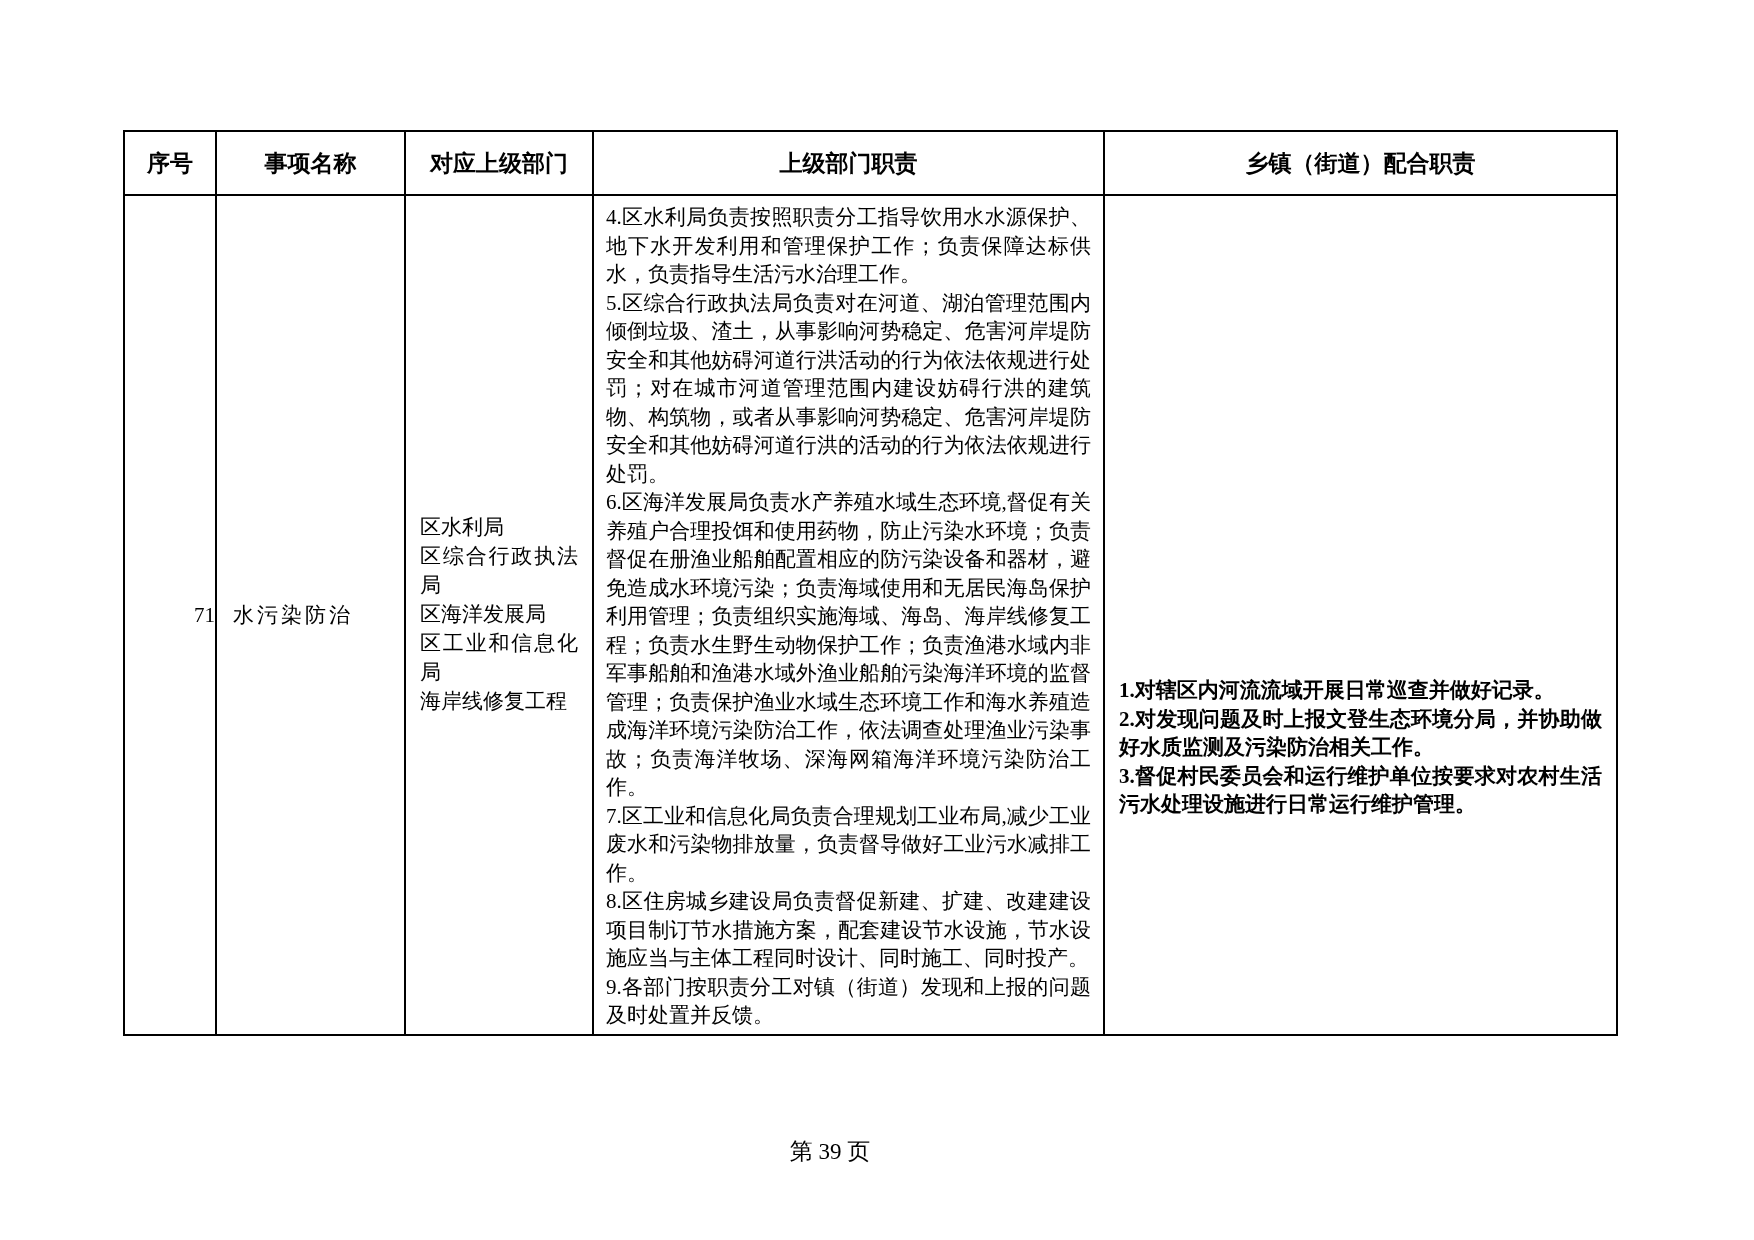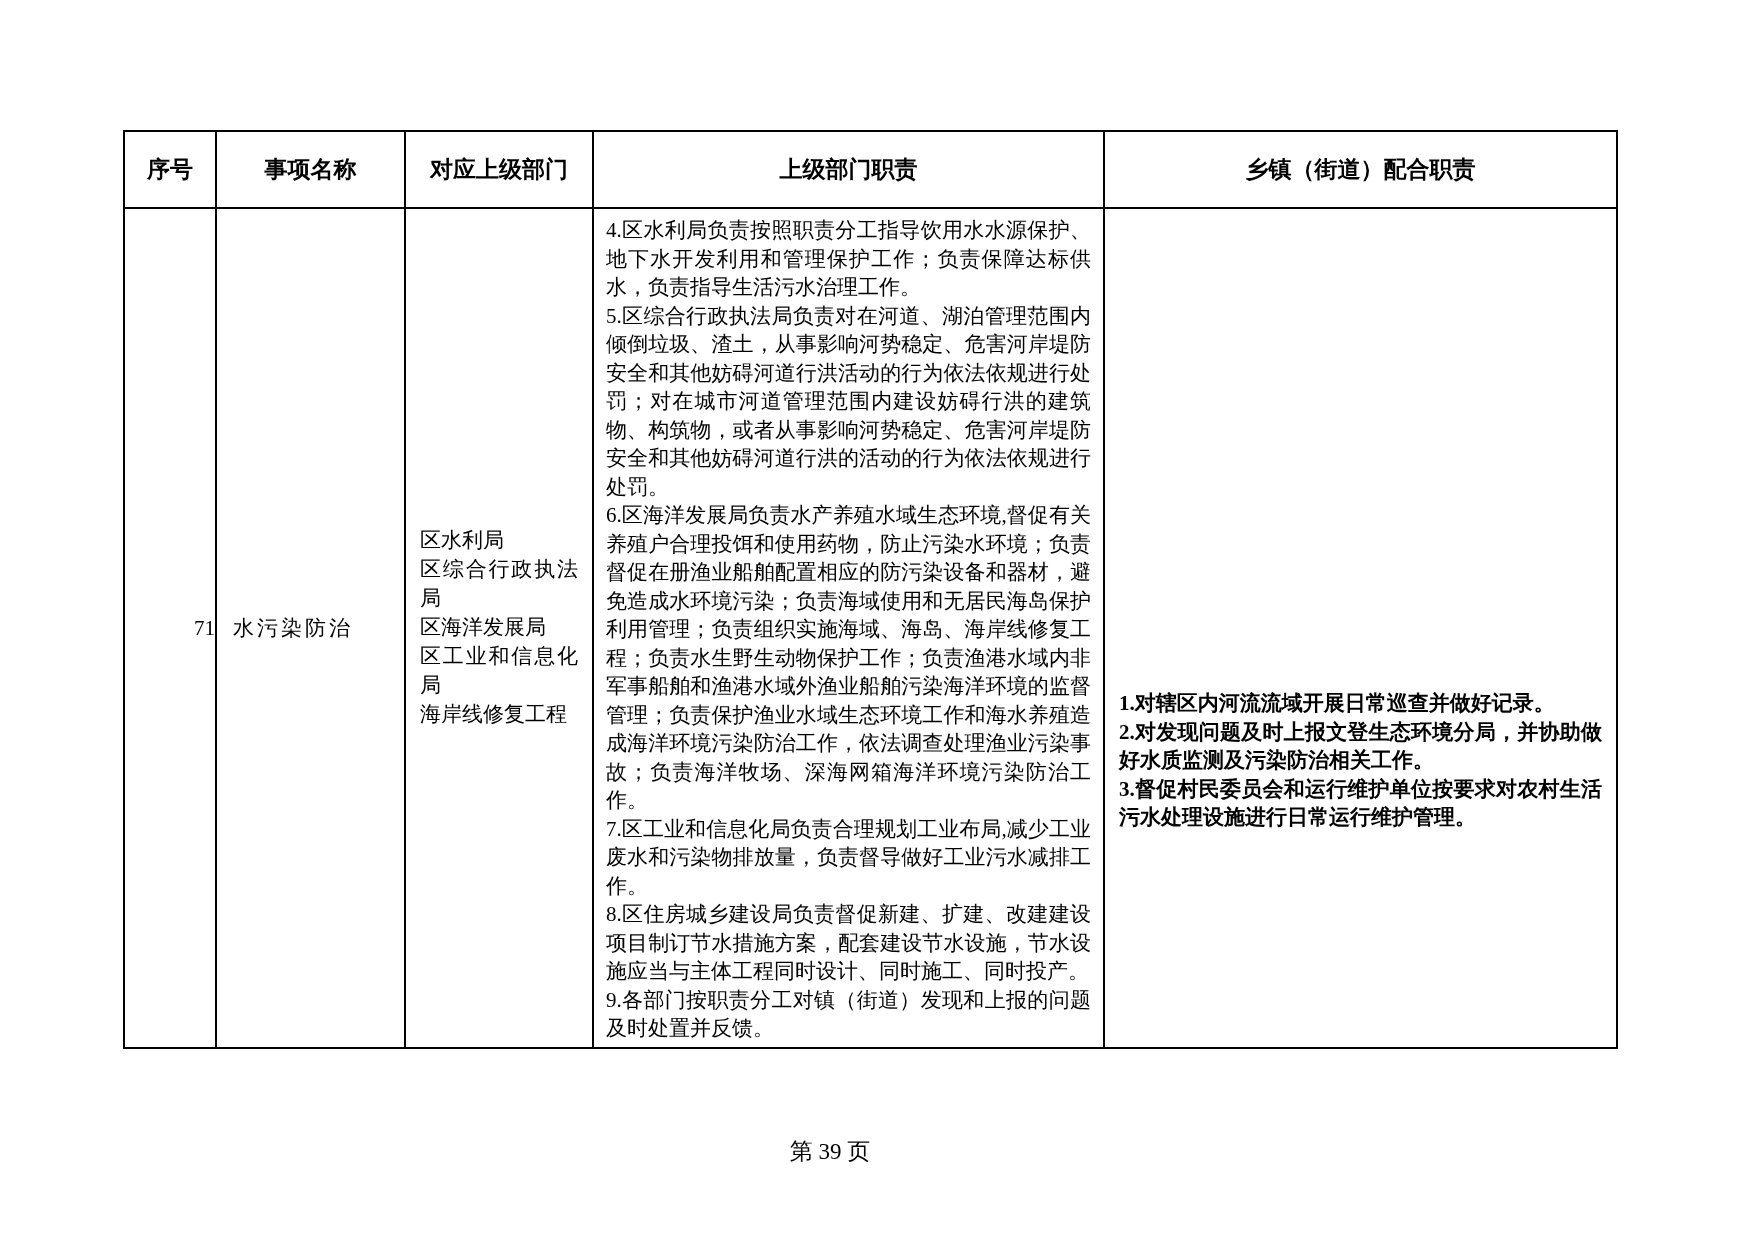--- a/index.html
+++ b/index.html
@@ -18,21 +18,21 @@
     table-layout: fixed;
   }
   .doc-table th, .doc-table td {
     border: 2px solid #000;
   }
   .doc-table th {
     font-family: "Liberation Sans", sans-serif;
     font-weight: bold;
     font-size: 23px;
     text-align: center;
-    height: 77px;
+    height: 64px;
     vertical-align: middle;
   }
   .doc-table td {
     font-size: 21px;
     line-height: 28.5px;
     vertical-align: middle;
     height: 640px;
   }
   .cell-index {
     text-align: right;

